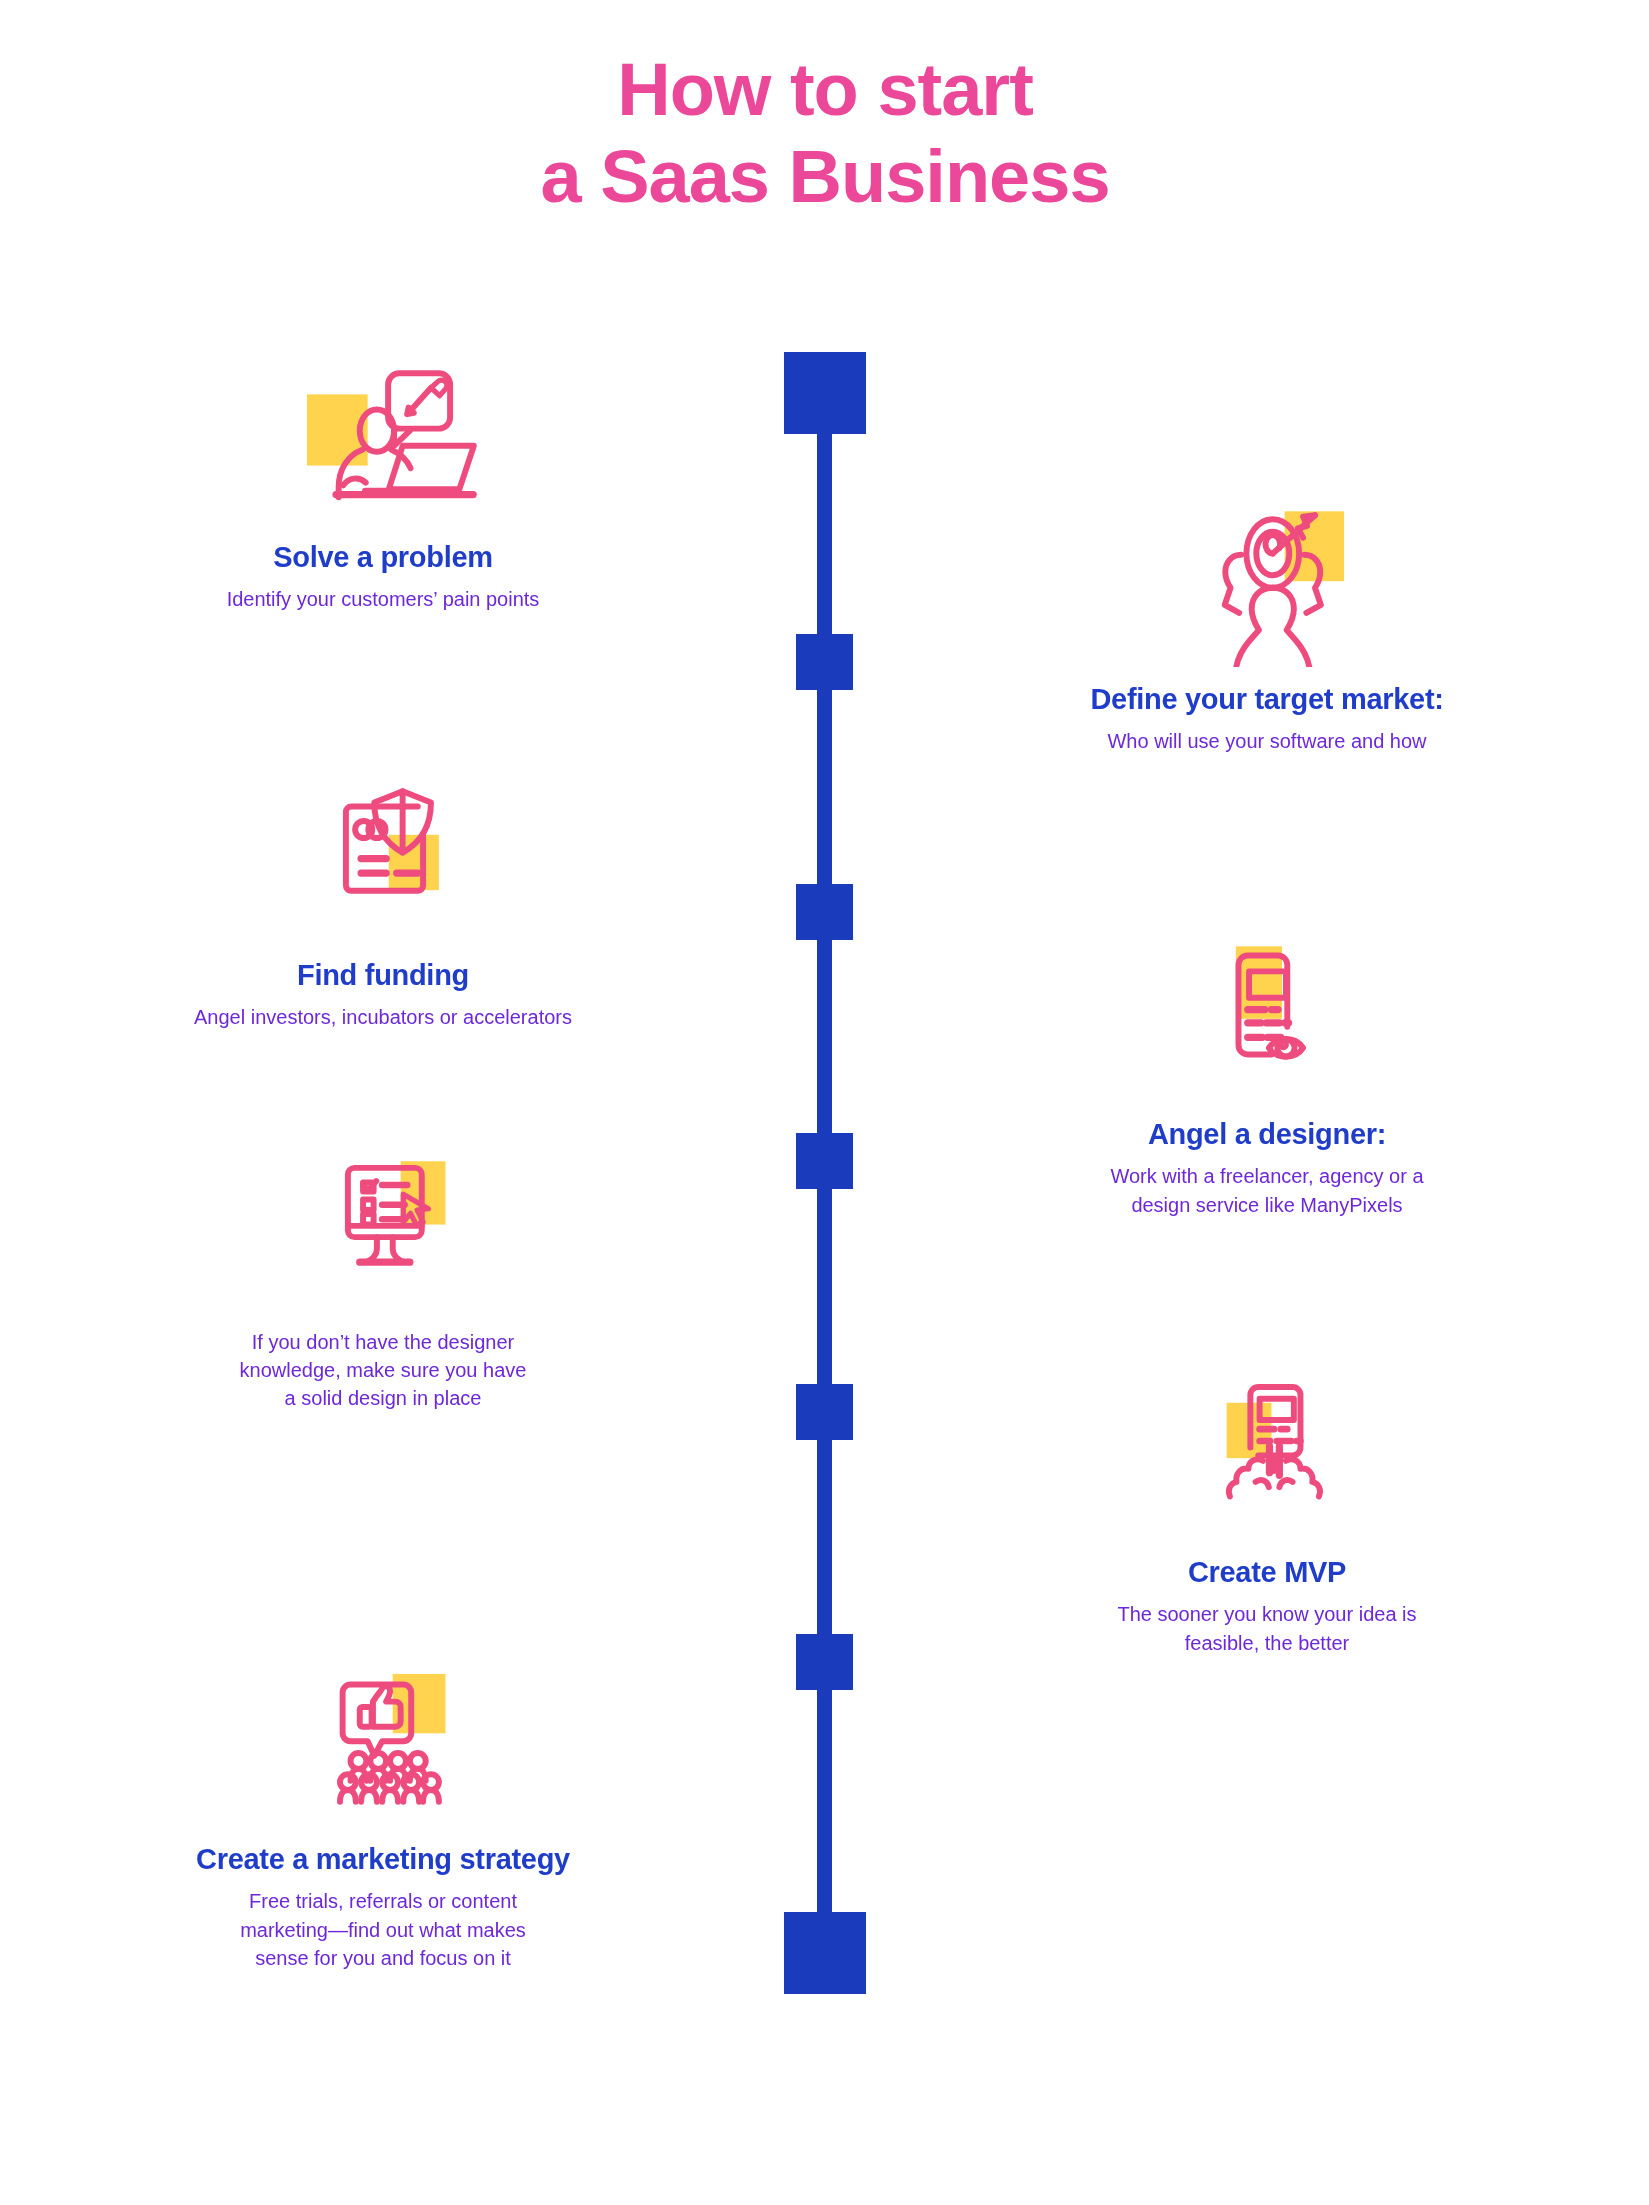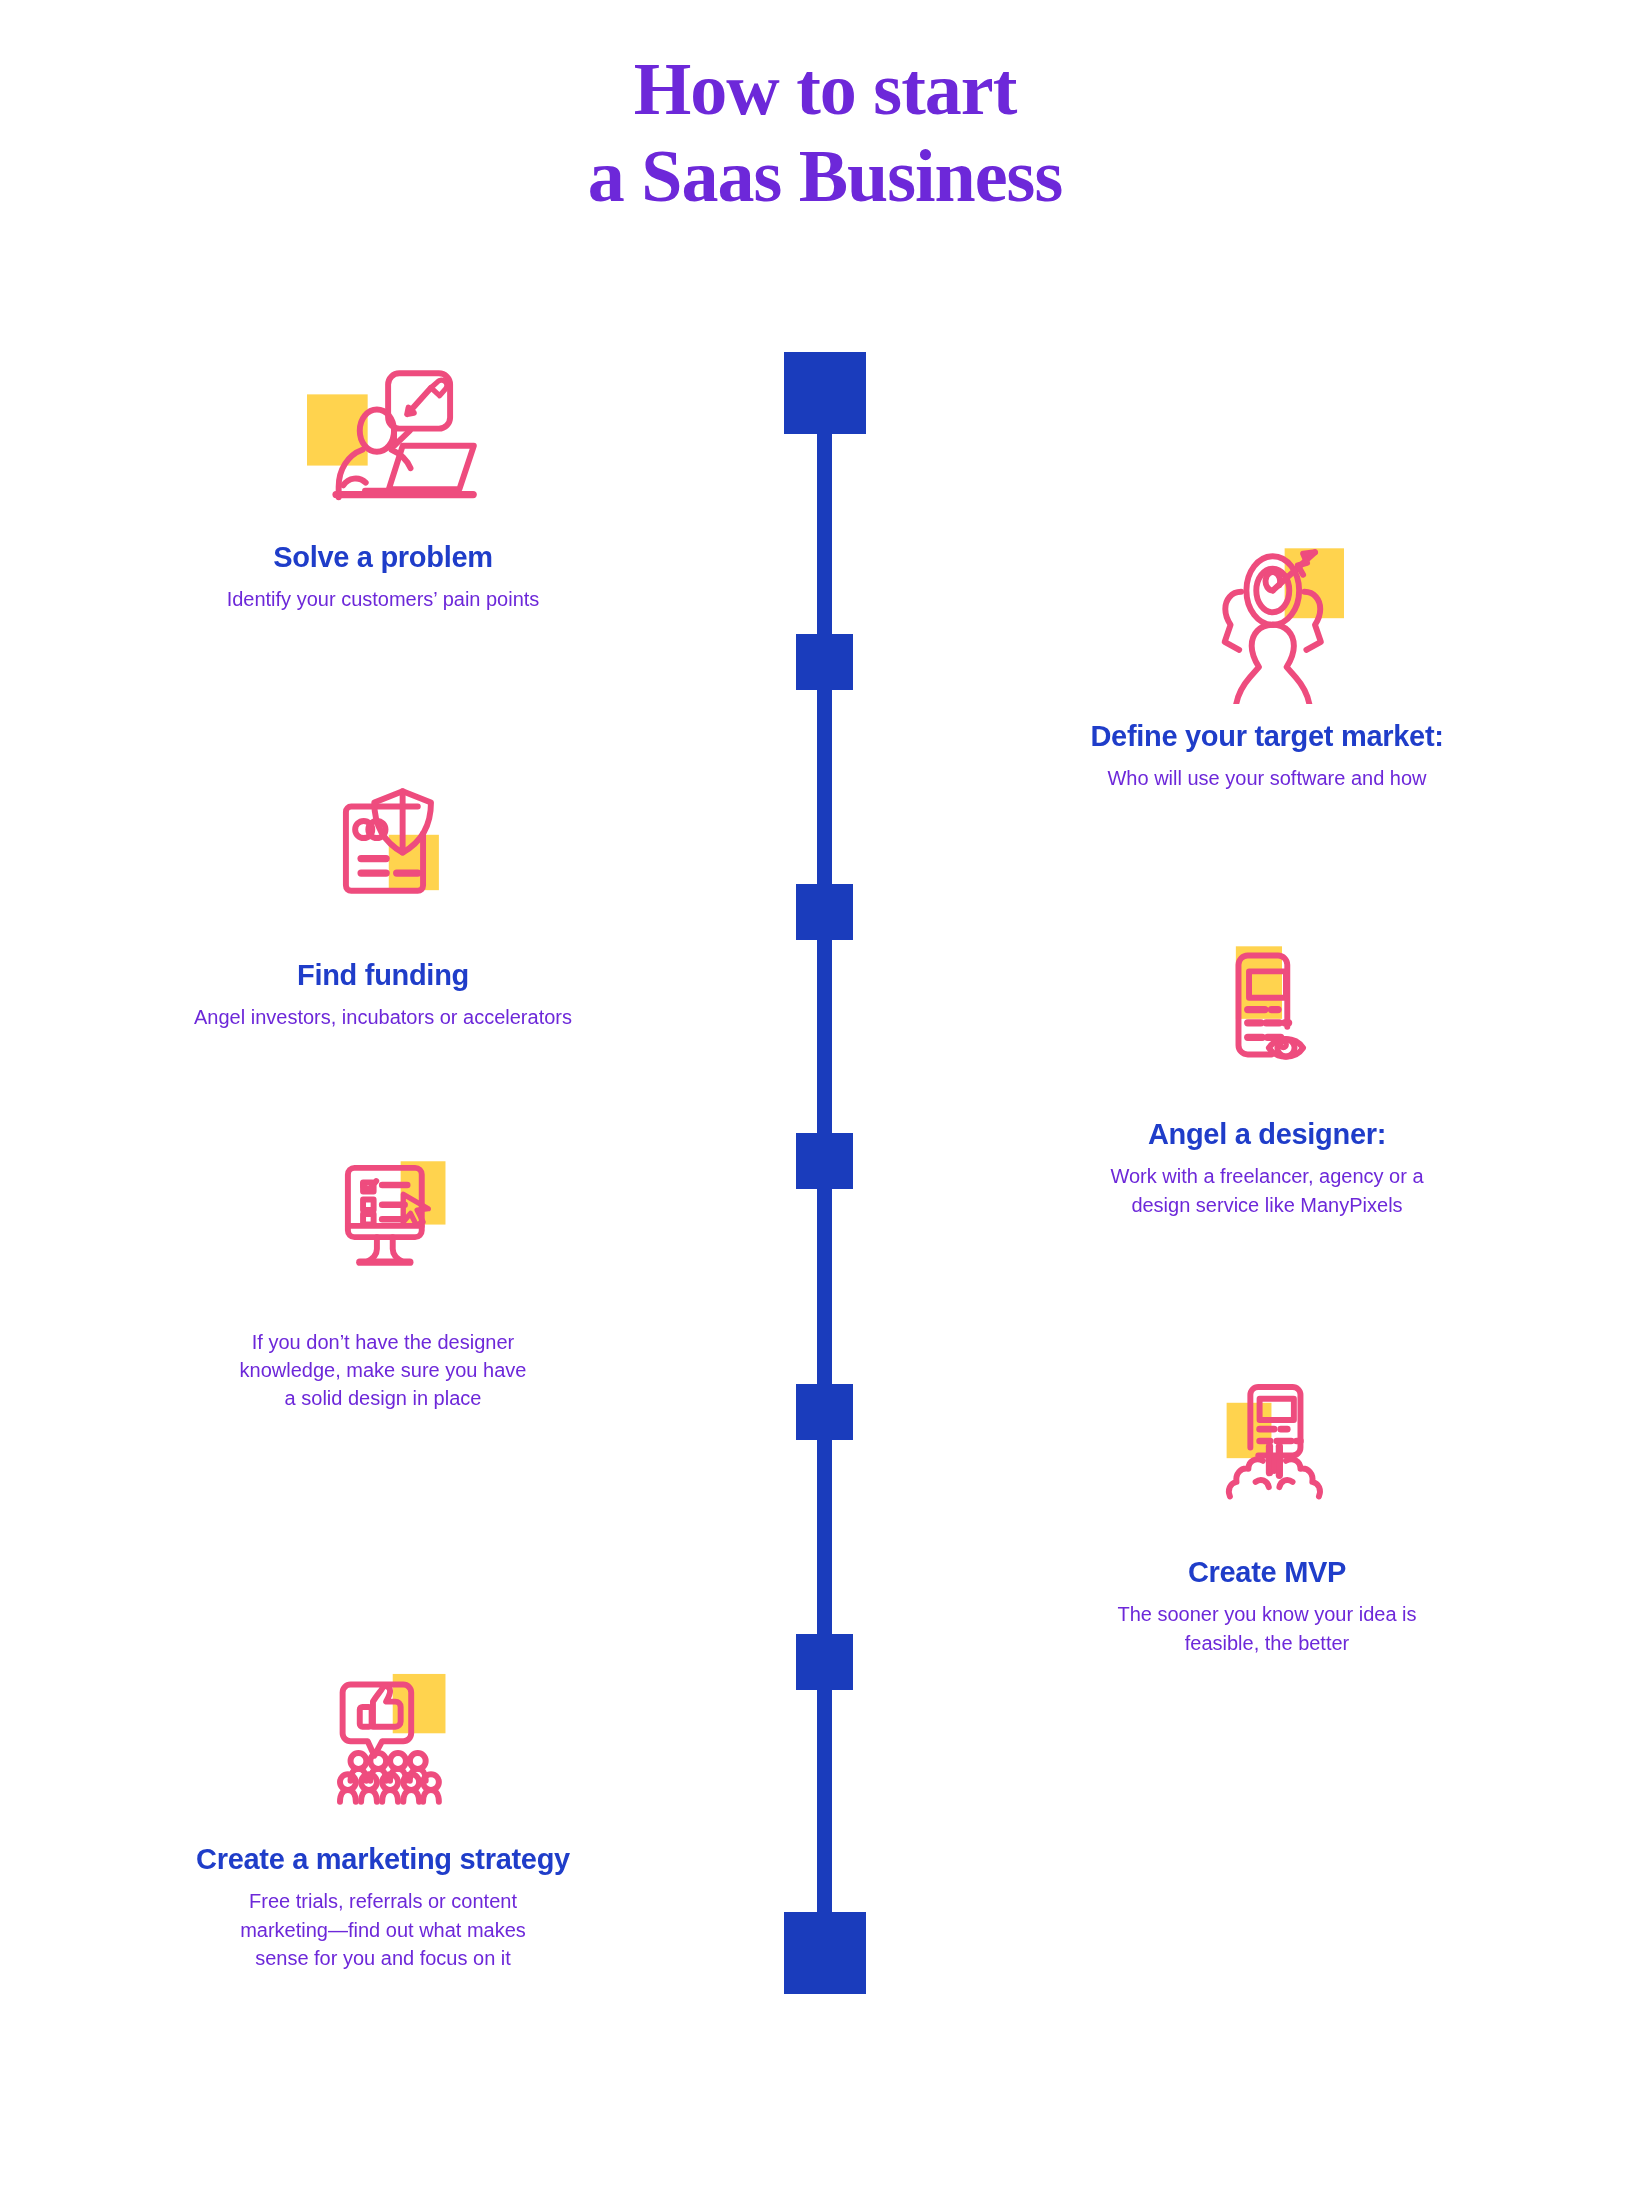--- a/index.html
+++ b/index.html
@@ -17,26 +17,25 @@
   }
 
   
   .title-block {
     position: absolute;
     top: 46px; left: 0; width: 1650px;
     text-align: center;
   }
   .title-line {
     display: block;
-    color: #6d28d9;
+    color: #ec4899;
     font-weight: 700;
     font-size: 74px;
     line-height: 1.18;
     letter-spacing: -1px;
-    font-family: Liberation Serif, serif;
   }
 
   
   .timeline-spine {
     position: absolute;
     left: 817px;
     top: 369px;
     width: 14.5px;
     height: 1610px;
     background: #1a3cbc;
@@ -115,21 +114,21 @@
           <path d="M88 204 h208" stroke-width="11"></path>
         </g>
       </svg>
     </div>
     <div class="step-heading">Solve a problem</div>
     <div class="step-body">
       <span>Identify your customers’ pain points</span>
     </div>
   </div>
 
-  <div class="step right" style="top:539px;">
+  <div class="step right" style="top:502px;">
     <div class="icon-wrap">
       <svg width="211" height="165" viewBox="0 0 320 250">
         <rect x="186" y="14" width="90" height="106" fill="#FFD34E"></rect>
         <g fill="none" stroke="#EE4C7E" stroke-width="9" stroke-linecap="round" stroke-linejoin="round">
           <ellipse cx="168" cy="78" rx="40" ry="52"></ellipse>
           <ellipse cx="168" cy="78" rx="25" ry="33"></ellipse>
           <path d="M168 78 a11 14 0 1 1 10 -8"></path>
           <path d="M168 78 L232 20"></path>
           <path d="M232 20 L214 22 L220 36 L206 40 L214 54"></path>
           <path d="M120 80 c-15 0 -24 12 -24 26 c0 11 4 18 8 24 l-9 26 l22 12"></path>

